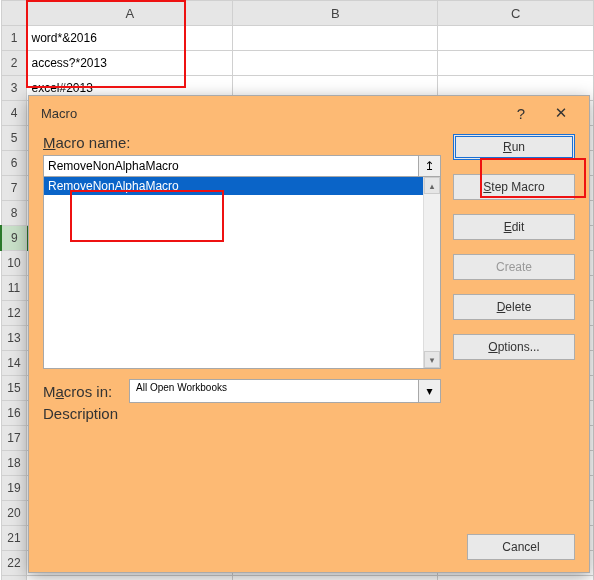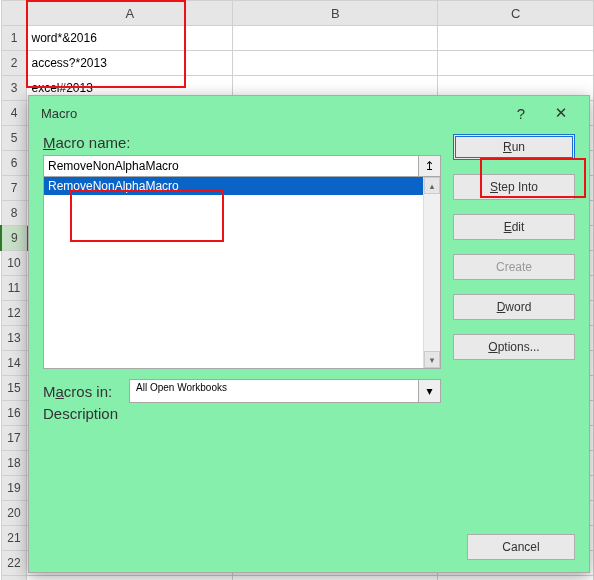--- a/index.html
+++ b/index.html
@@ -58,21 +58,21 @@
     pointer-events: none;
     z-index: 50;
   }
   
   .dialog {
     position: absolute;
     left: 28px;
     top: 95px;
     width: 562px;
     height: 478px;
-    background: #86efac;
+    background: #fdba74;
     border: 1px solid #aaa;
     box-shadow: 0 4px 16px rgba(0,0,0,0.35);
     z-index: 20;
   }
   .titlebar {
     height: 34px;
     display: flex;
     align-items: center;
     padding: 0 8px 0 12px;
     font-size: 13px;
@@ -356,30 +356,30 @@
         </div>
         <div class="lbl" style="margin-top:2px;">Description</div>
       </div>
       <div class="rightcol">
         <div class="btn default">
             <span class="underline">R</span>
             <span id="run-rest">un</span>
           </div>
         <div class="btn">
             <span class="underline">S</span>
-            <span id="step-rest">tep Into</span>
+            <span id="step-rest">tep Macro</span>
           </div>
         <div class="btn">
             <span class="underline">E</span>
             <span id="edit-rest">dit</span>
           </div>
         <div class="btn disabled">Create</div>
         <div class="btn">
             <span class="underline">D</span>
-            <span id="del-rest">word</span>
+            <span id="del-rest">elete</span>
           </div>
         <div class="btn">
             <span class="underline">O</span>
             <span id="opt-rest">ptions...</span>
           </div>
       </div>
     </div>
   </div>
   <div class="cancel-row">
     <div class="btn">Cancel</div>

